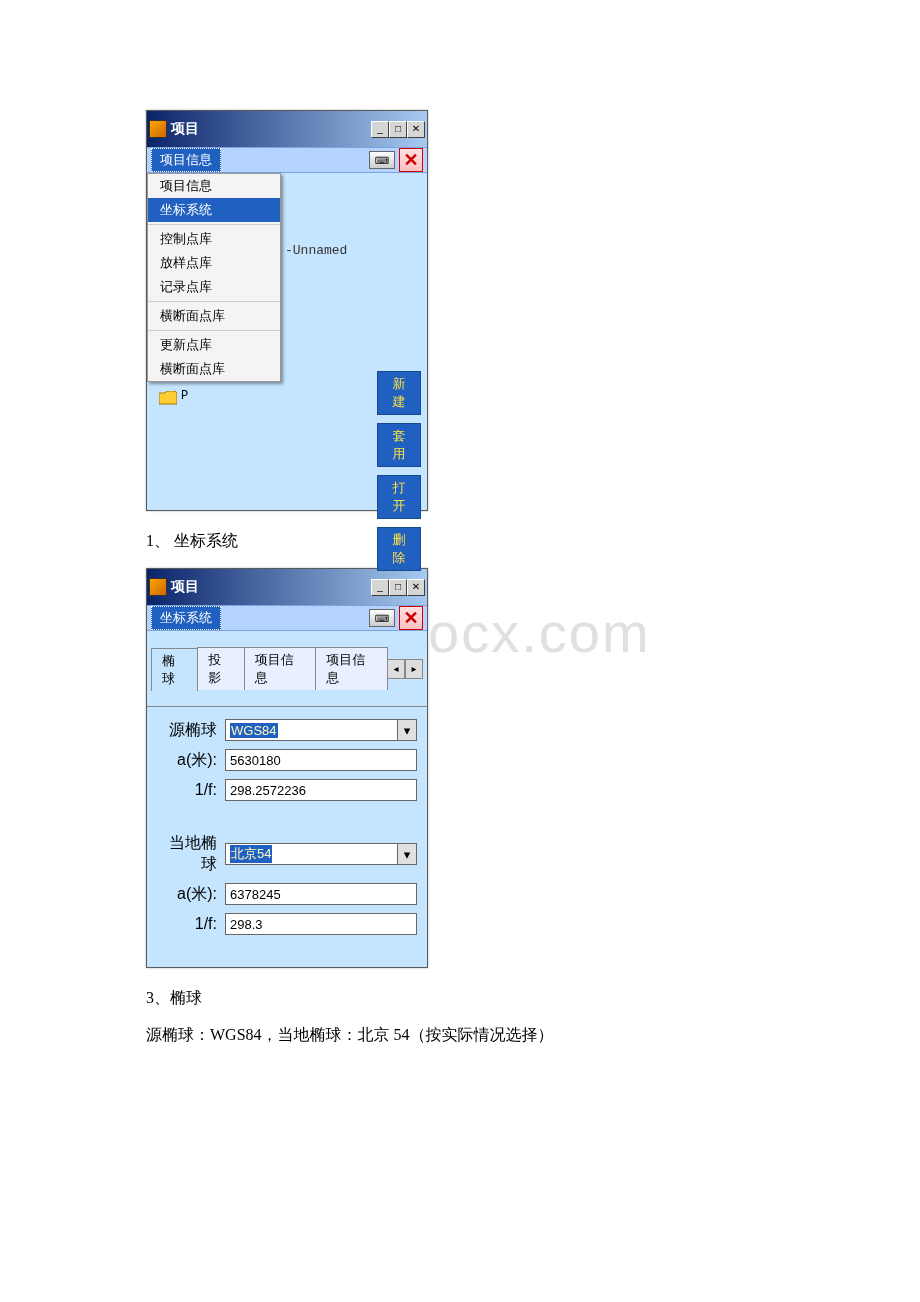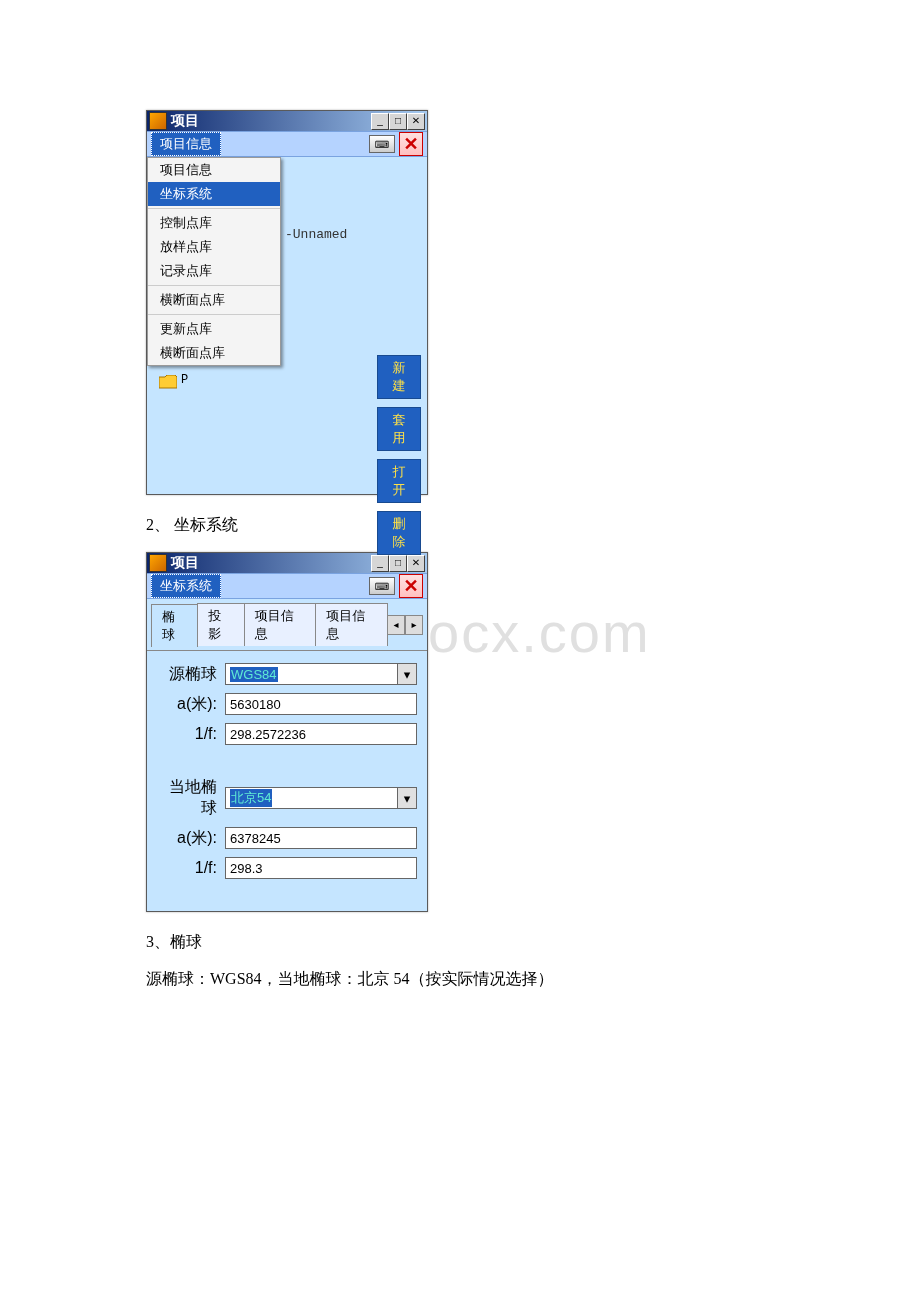--- a/index.html
+++ b/index.html
@@ -13,21 +13,21 @@
     .page {
       padding: 110px 146px 40px 146px;
     }
     .window {
       width: 280px;
       border: 1px solid #5a5a5a;
       margin-bottom: 20px;
       box-shadow: 0 0 2px rgba(0,0,0,0.3);
     }
     .titlebar {
-      height: 20px;
+      height: 36px;
       background: linear-gradient(to right, #0a246a, #a6caf0);
       display: flex;
       align-items: center;
       padding: 0 2px;
     }
     .titlebar .tb-icon {
       width: 16px;
       height: 16px;
       background: linear-gradient(135deg, #ffa500, #cc6600);
       margin-right: 4px;
@@ -204,21 +204,21 @@
     }
     .save-btn {
       background: #fff;
       border: 1px solid #666;
       padding: 2px 8px;
       font-size: 13px;
     }
     .tabs {
       display: flex;
       background: #c5e5ff;
-      padding: 4px 4px;
+      padding: 16px 4px;
       border-bottom: 1px solid #888;
     }
     .tab {
       padding: 3px 10px;
       font-size: 13px;
       border: 1px solid #888;
       border-bottom: none;
       background: #e8f0ff;
       margin-right: -1px;
       position: relative;
@@ -254,21 +254,21 @@
       flex: 1;
       height: 20px;
       border: 1px solid #666;
       background: #fff;
       padding: 0 4px;
       font-size: 13px;
       display:flex;align-items:center;
       position:relative;
     }
     .finput.selected-text { background: #fff; }
-    .finput .txt-sel { background:#2060c0;color:#5eead4;padding:0 1px;}
+    .finput .txt-sel { background:#2060c0;color:#fef9c3;padding:0 1px;}
     .finput .dd {
       position:absolute;right:0;top:0;bottom:0;width:18px;
       background:#e0e0e0;border-left:1px solid #666;
       display:flex;align-items:center;justify-content:center;
     }
     .watermark {
       position: absolute;
       top: 600px;
       left: 220px;
       font-size: 56px;
@@ -325,21 +325,21 @@
       <div class="folder-label">P</div>
       <div class="side-buttons">
         <div class="side-btn">新建</div>
         <div class="side-btn">套用</div>
         <div class="side-btn">打开</div>
         <div class="side-btn">删除</div>
       </div>
     </div>
   </div>
 
-  <div class="caption-text">2、 坐标系统</div>
+  <div class="caption-text">1、 坐标系统</div>
 
   <div class="window">
     <div class="titlebar">
       <span class="tb-icon"></span>
       <span class="tb-title">项目</span>
       <div class="tb-buttons">
         <div class="tb-btn">_</div>
         <div class="tb-btn">□</div>
         <div class="tb-btn">✕</div>
       </div>

